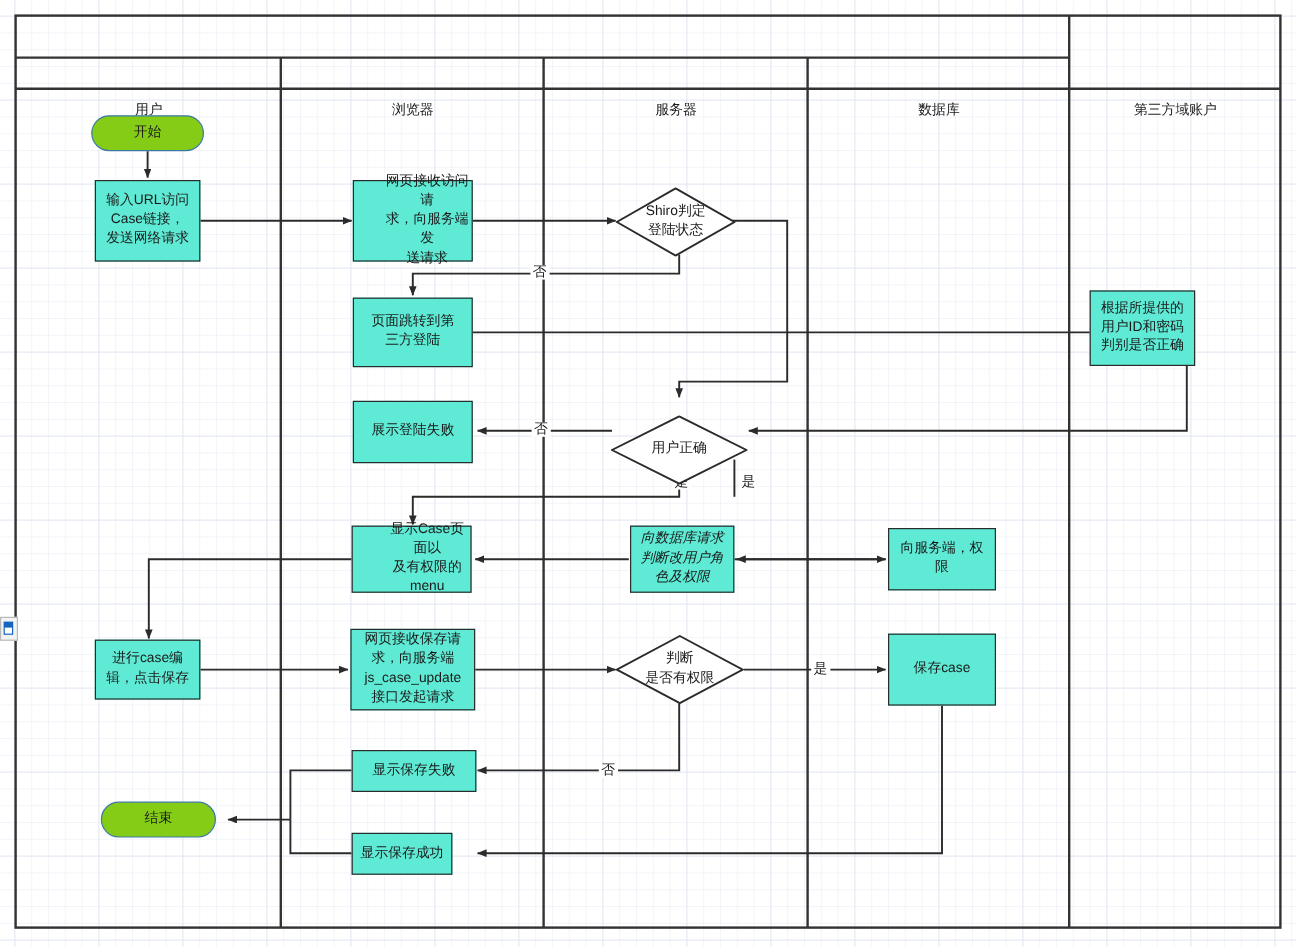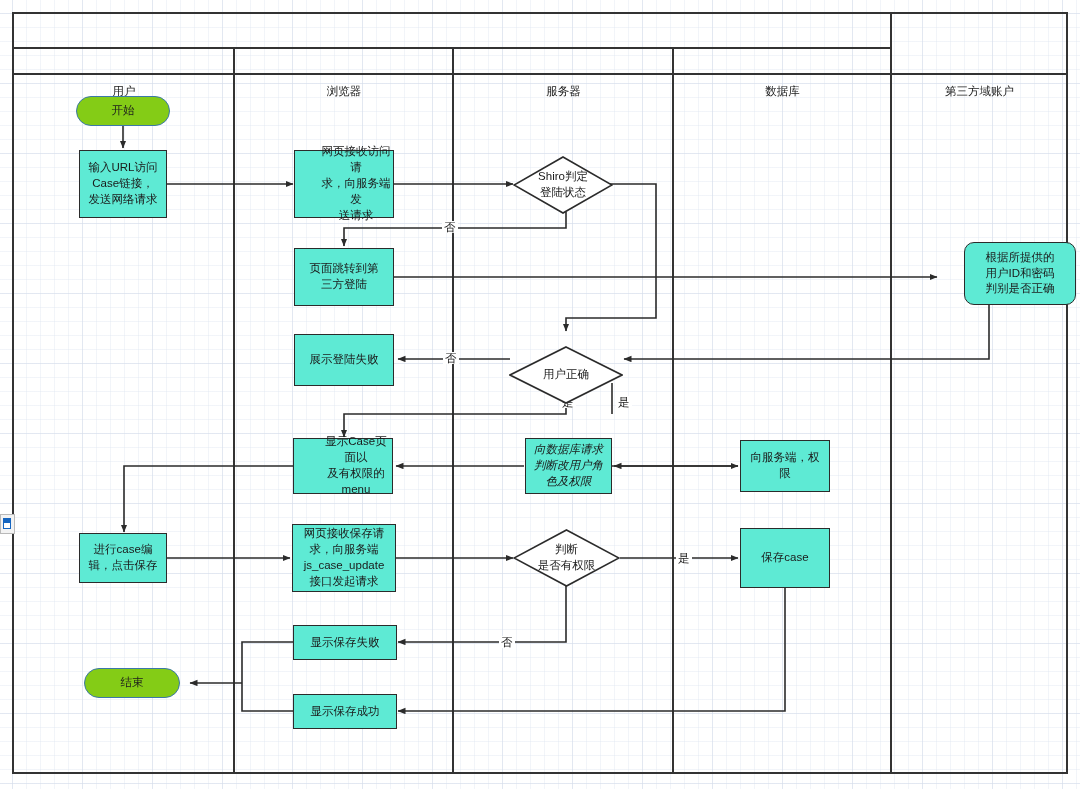--- a/index.html
+++ b/index.html
@@ -155,21 +155,21 @@
   </svg>
   <span class="dlabel">Shiro判定
 登陆状态</span>
 </div>
 
 <div class="node proc" style="left:294px;top:248px;width:100px;height:58px;">
   <span>页面跳转到第
 三方登陆</span>
 </div>
 
-<div class="node proc" style="left:964px;top:242px;width:112px;height:63px;border-radius:10px;">
+<div class="node proc" style="left:908px;top:242px;width:88px;height:63px;">
   <span>根据所提供的
 用户ID和密码
 判别是否正确</span>
 </div>
 
 <div class="node diamond" style="left:509px;top:346px;width:114px;height:58px;justify-content:center;">
   <svg viewBox="0 0 114 58" preserveAspectRatio="none">
     <polygon points="57,1 113,29 57,57 1,29" fill="#ffffff" stroke="#2b2b2b" stroke-width="1.6" vector-effect="non-scaling-stroke"></polygon>
   </svg>
   <span class="dlabel">用户正确</span>
@@ -217,21 +217,21 @@
 </div>
 
 <div class="node proc" style="left:740px;top:528px;width:90px;height:60px;">
   <span>保存case</span>
 </div>
 
 <div class="node proc" style="left:293px;top:625px;width:104px;height:35px;">
   <span>显示保存失败</span>
 </div>
 
-<div class="node proc" style="left:293px;top:694px;width:104px;height:35px;">
+<div class="node proc" style="left:293px;top:694px;width:84px;height:35px;">
   <span>显示保存成功</span>
 </div>
 
 <div class="node term" style="left:84px;top:668px;width:96px;height:30px;">
   <span>结束</span>
 </div>
 
 <div class="edge-label" style="left:442px;top:221px;">
   <span>否</span>
 </div>

